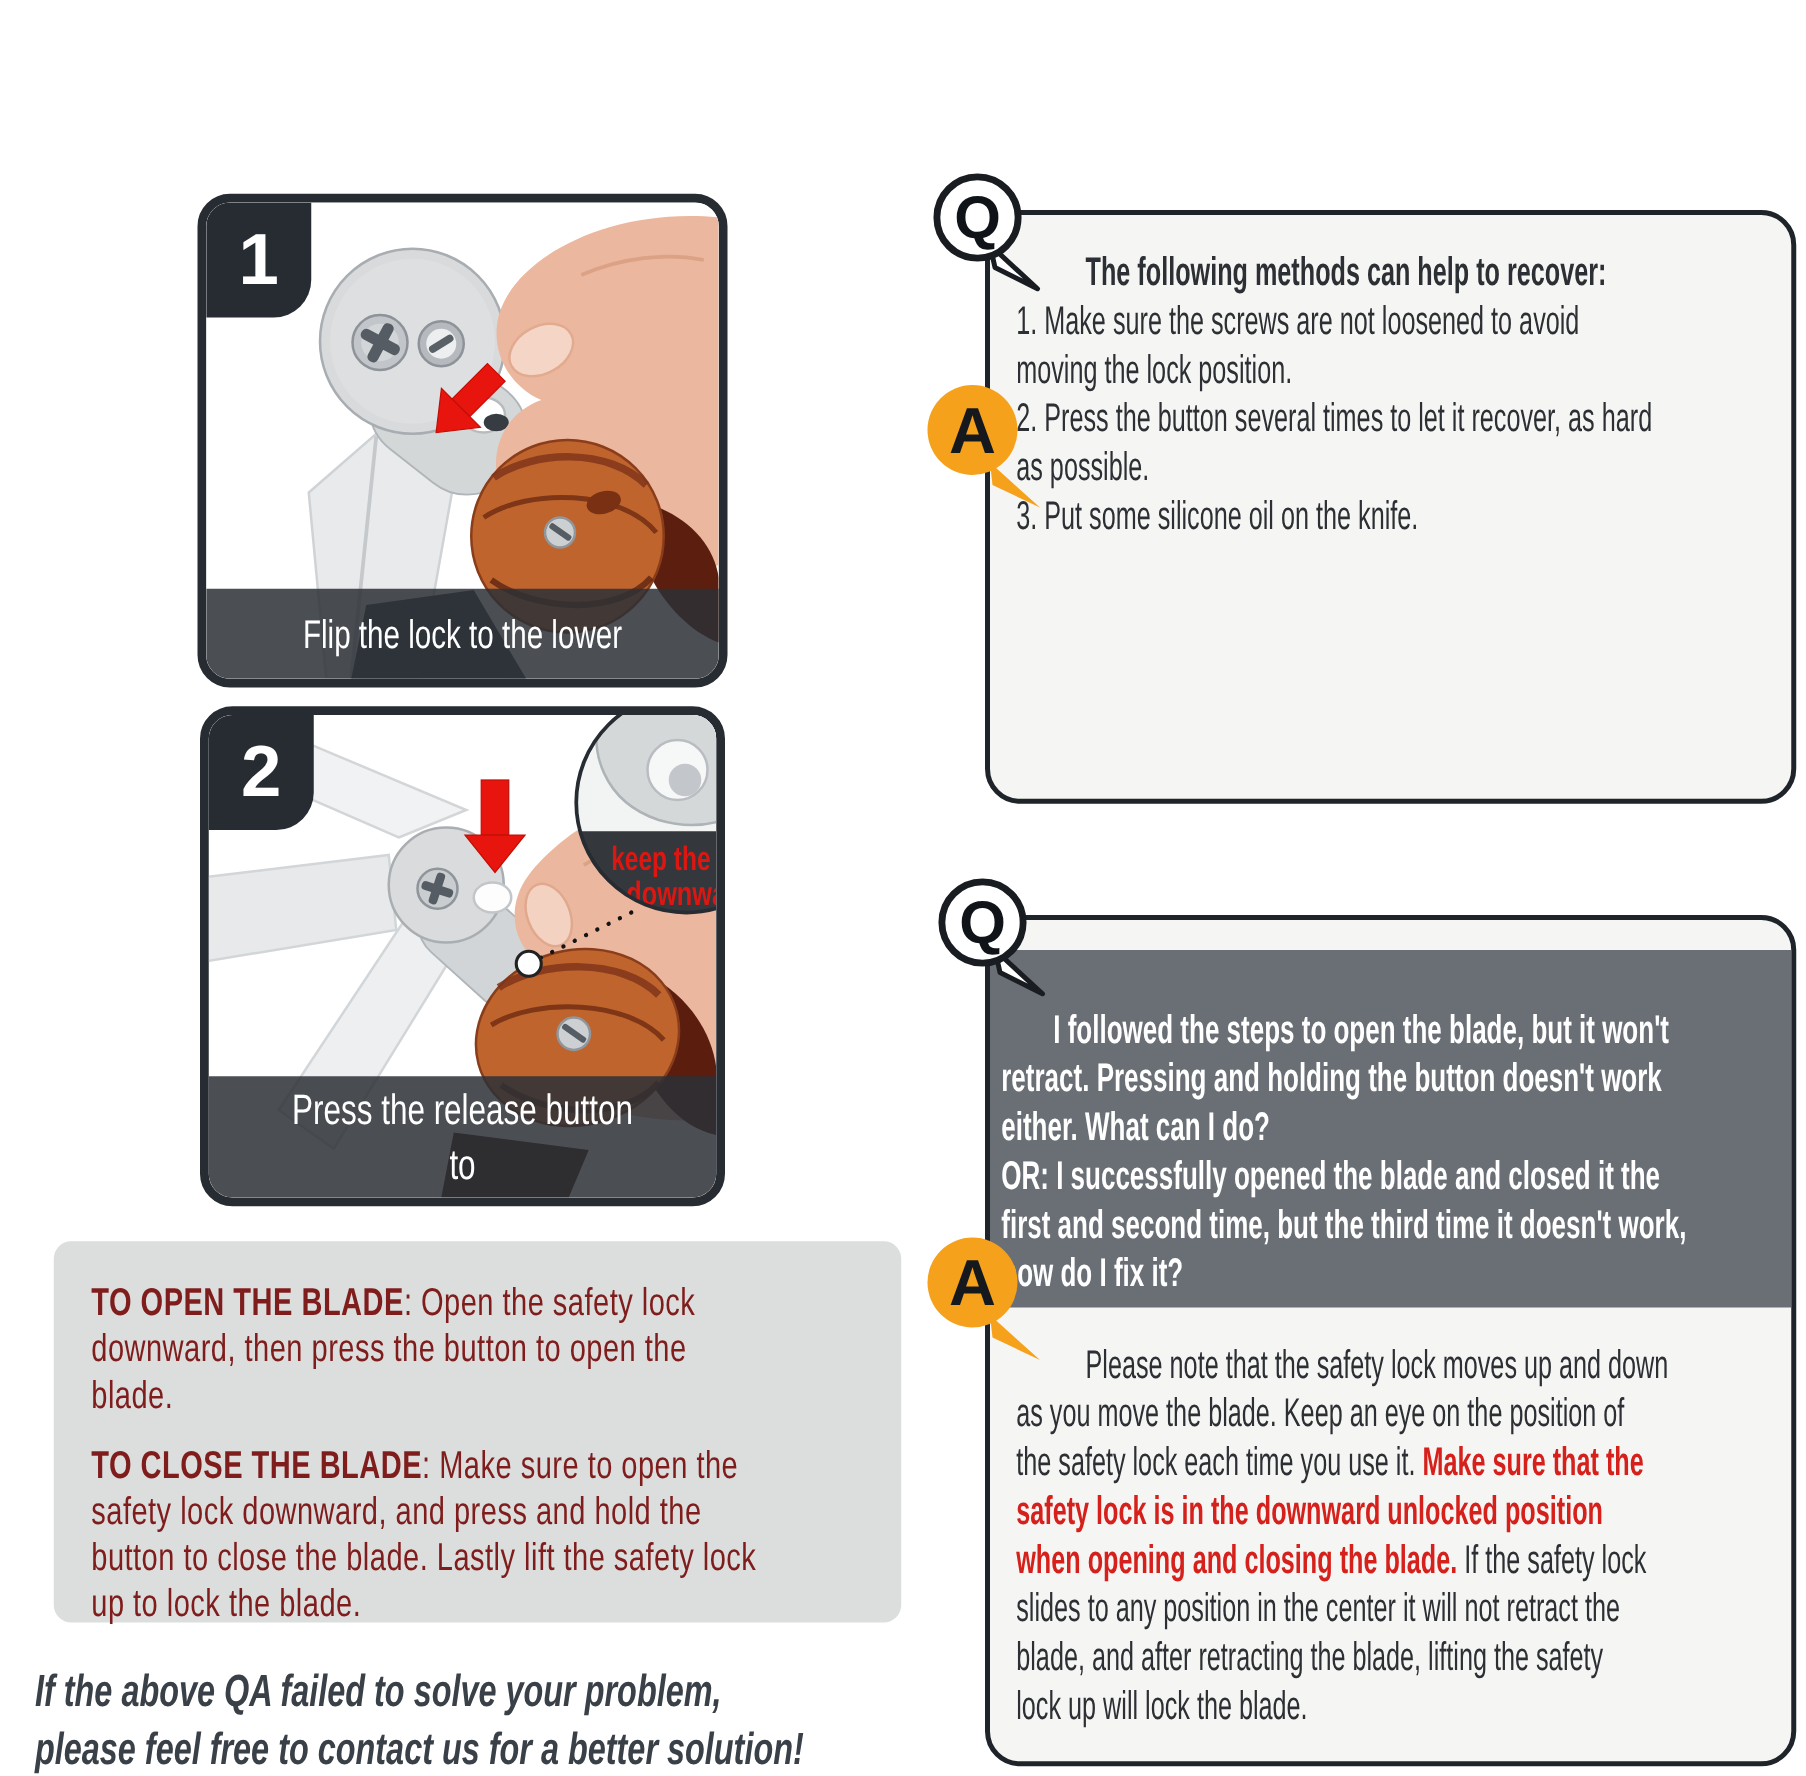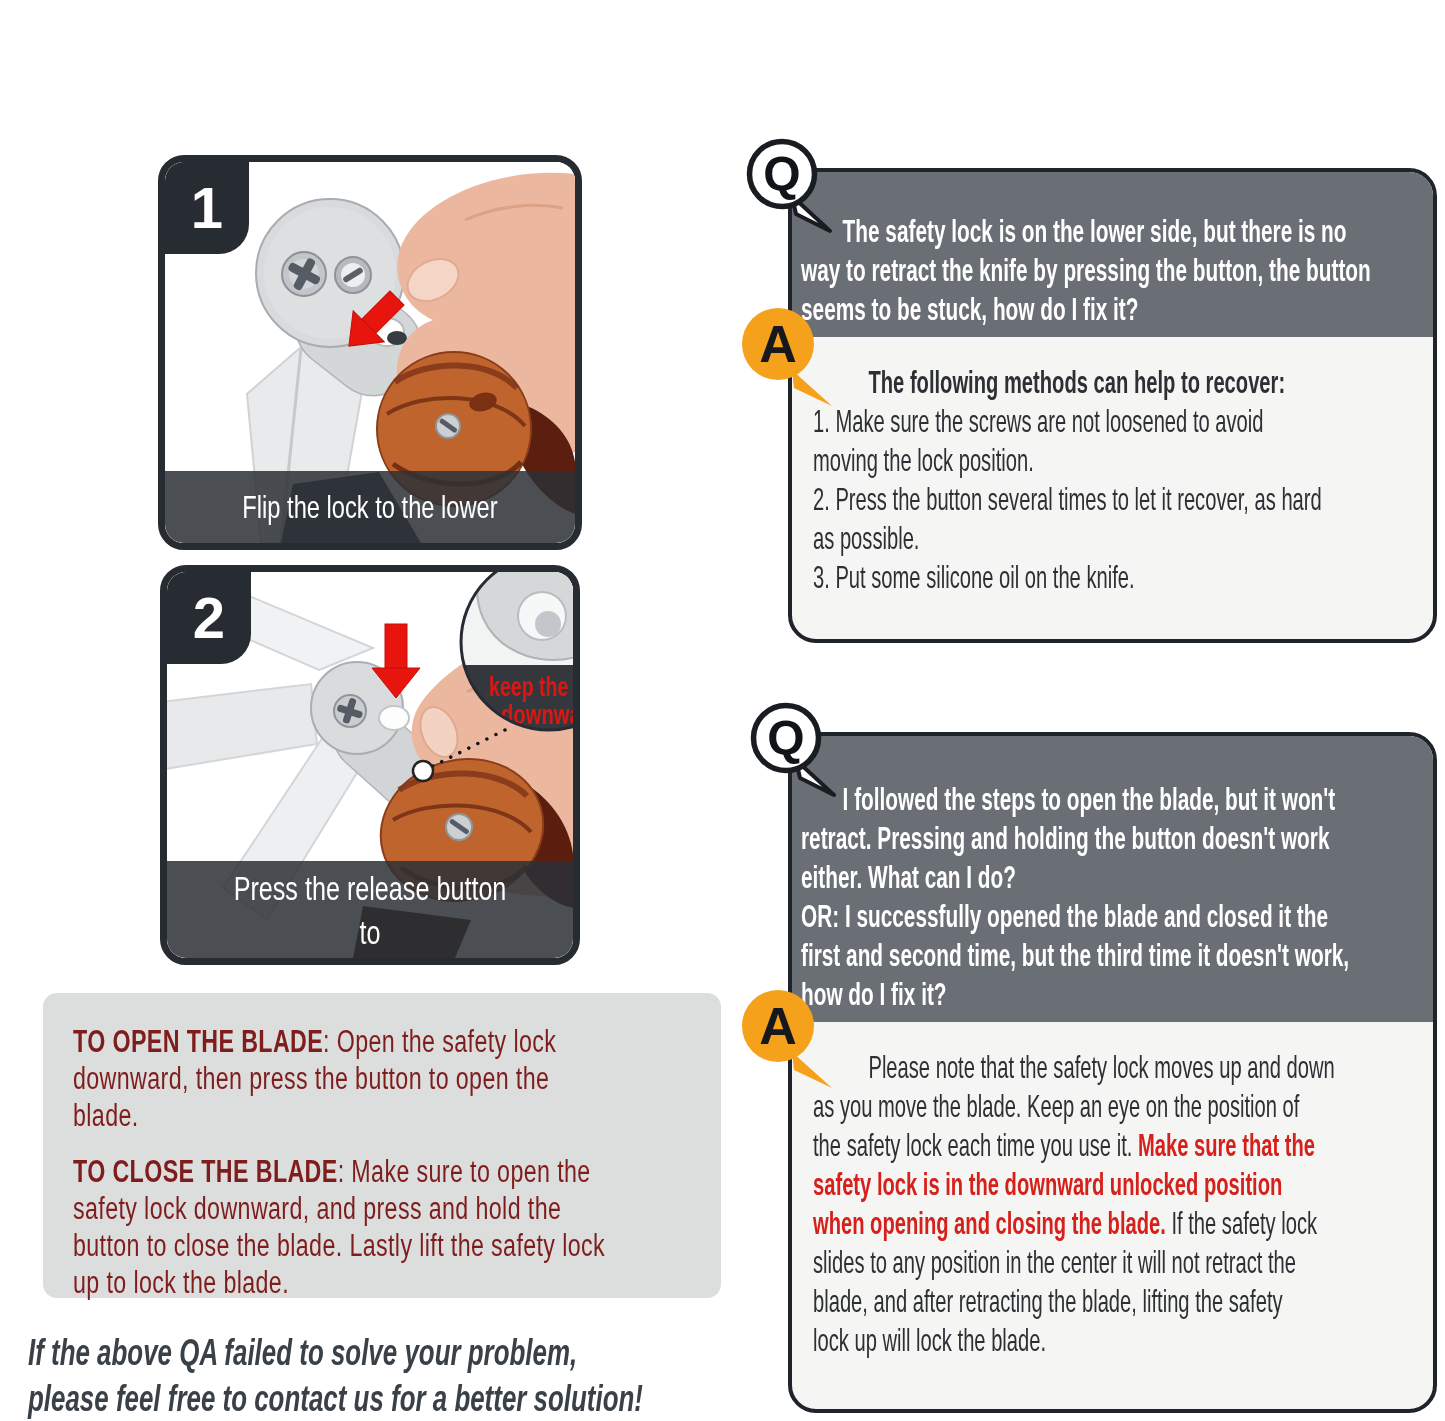--- a/index.html
+++ b/index.html
@@ -38,21 +38,21 @@
   .footer-note span{display:inline-block;font-size:36px;font-weight:bold;font-style:italic;
        line-height:46px;color:#394047;white-space:pre-line;transform:scaleX(.72);
        transform-origin:0 0;width:150%;}
   
   .qa-unit{position:absolute;left:788px;width:649px;border:4px solid #1f242a;border-radius:28px;
            overflow:hidden;background:#f5f5f3;box-sizing:border-box;}
   .qa1{top:168px;height:475px;}
   .qa2{top:732px;height:681px;}
   .qa-q{background:#6a6f76;padding:40px 12px 0 9px;box-sizing:border-box;}
   .qa1 .qa-q{height:165px;}
-  .qa2 .qa-q{height:286px;padding-top:44px;}
+  .qa2 .qa-q{height:286px;padding-top:44px;margin-top:24px;}
   .q-inner{display:block;transform:scaleX(.65);transform-origin:0 0;width:154%;
            white-space:pre-line;text-indent:64px;font-weight:bold;font-size:32px;
            line-height:39px;color:#ffffff;}
   .qa-a{padding:26px 12px 0 21px;}
   .a-inner{display:block;transform:scaleX(.63);transform-origin:0 0;width:159%;
            white-space:pre-line;text-indent:88px;font-size:32px;line-height:39px;color:#2c2f33;}
   .bubble{position:absolute;width:100px;height:110px;z-index:5;}
 </style>
 </head>
 <body>
@@ -214,25 +214,20 @@
 button to close the blade. Lastly lift the safety lock
 up to lock the blade.</span></p>
   </div>
 
   <div class="footer-note">
     <span>If the above QA failed to solve your problem,
 please feel free to contact us for a better solution!</span>
   </div>
 
   <div class="qa-unit qa1">
-    <div class="qa-q">
-      <span class="q-inner"><span>The safety lock is on the lower side, but there is no
-way to retract the knife by pressing the button, the button
-seems to be stuck, how do I fix it?</span></span>
-    </div>
     <div class="qa-a">
       <span class="a-inner"><span class="b">The following methods can help to recover:</span><span>
 1. Make sure the screws are not loosened to avoid
 moving the lock position.
 2. Press the button several times to let it recover, as hard
 as possible.
 3. Put some silicone oil on the knife.</span></span>
     </div>
   </div>
 

